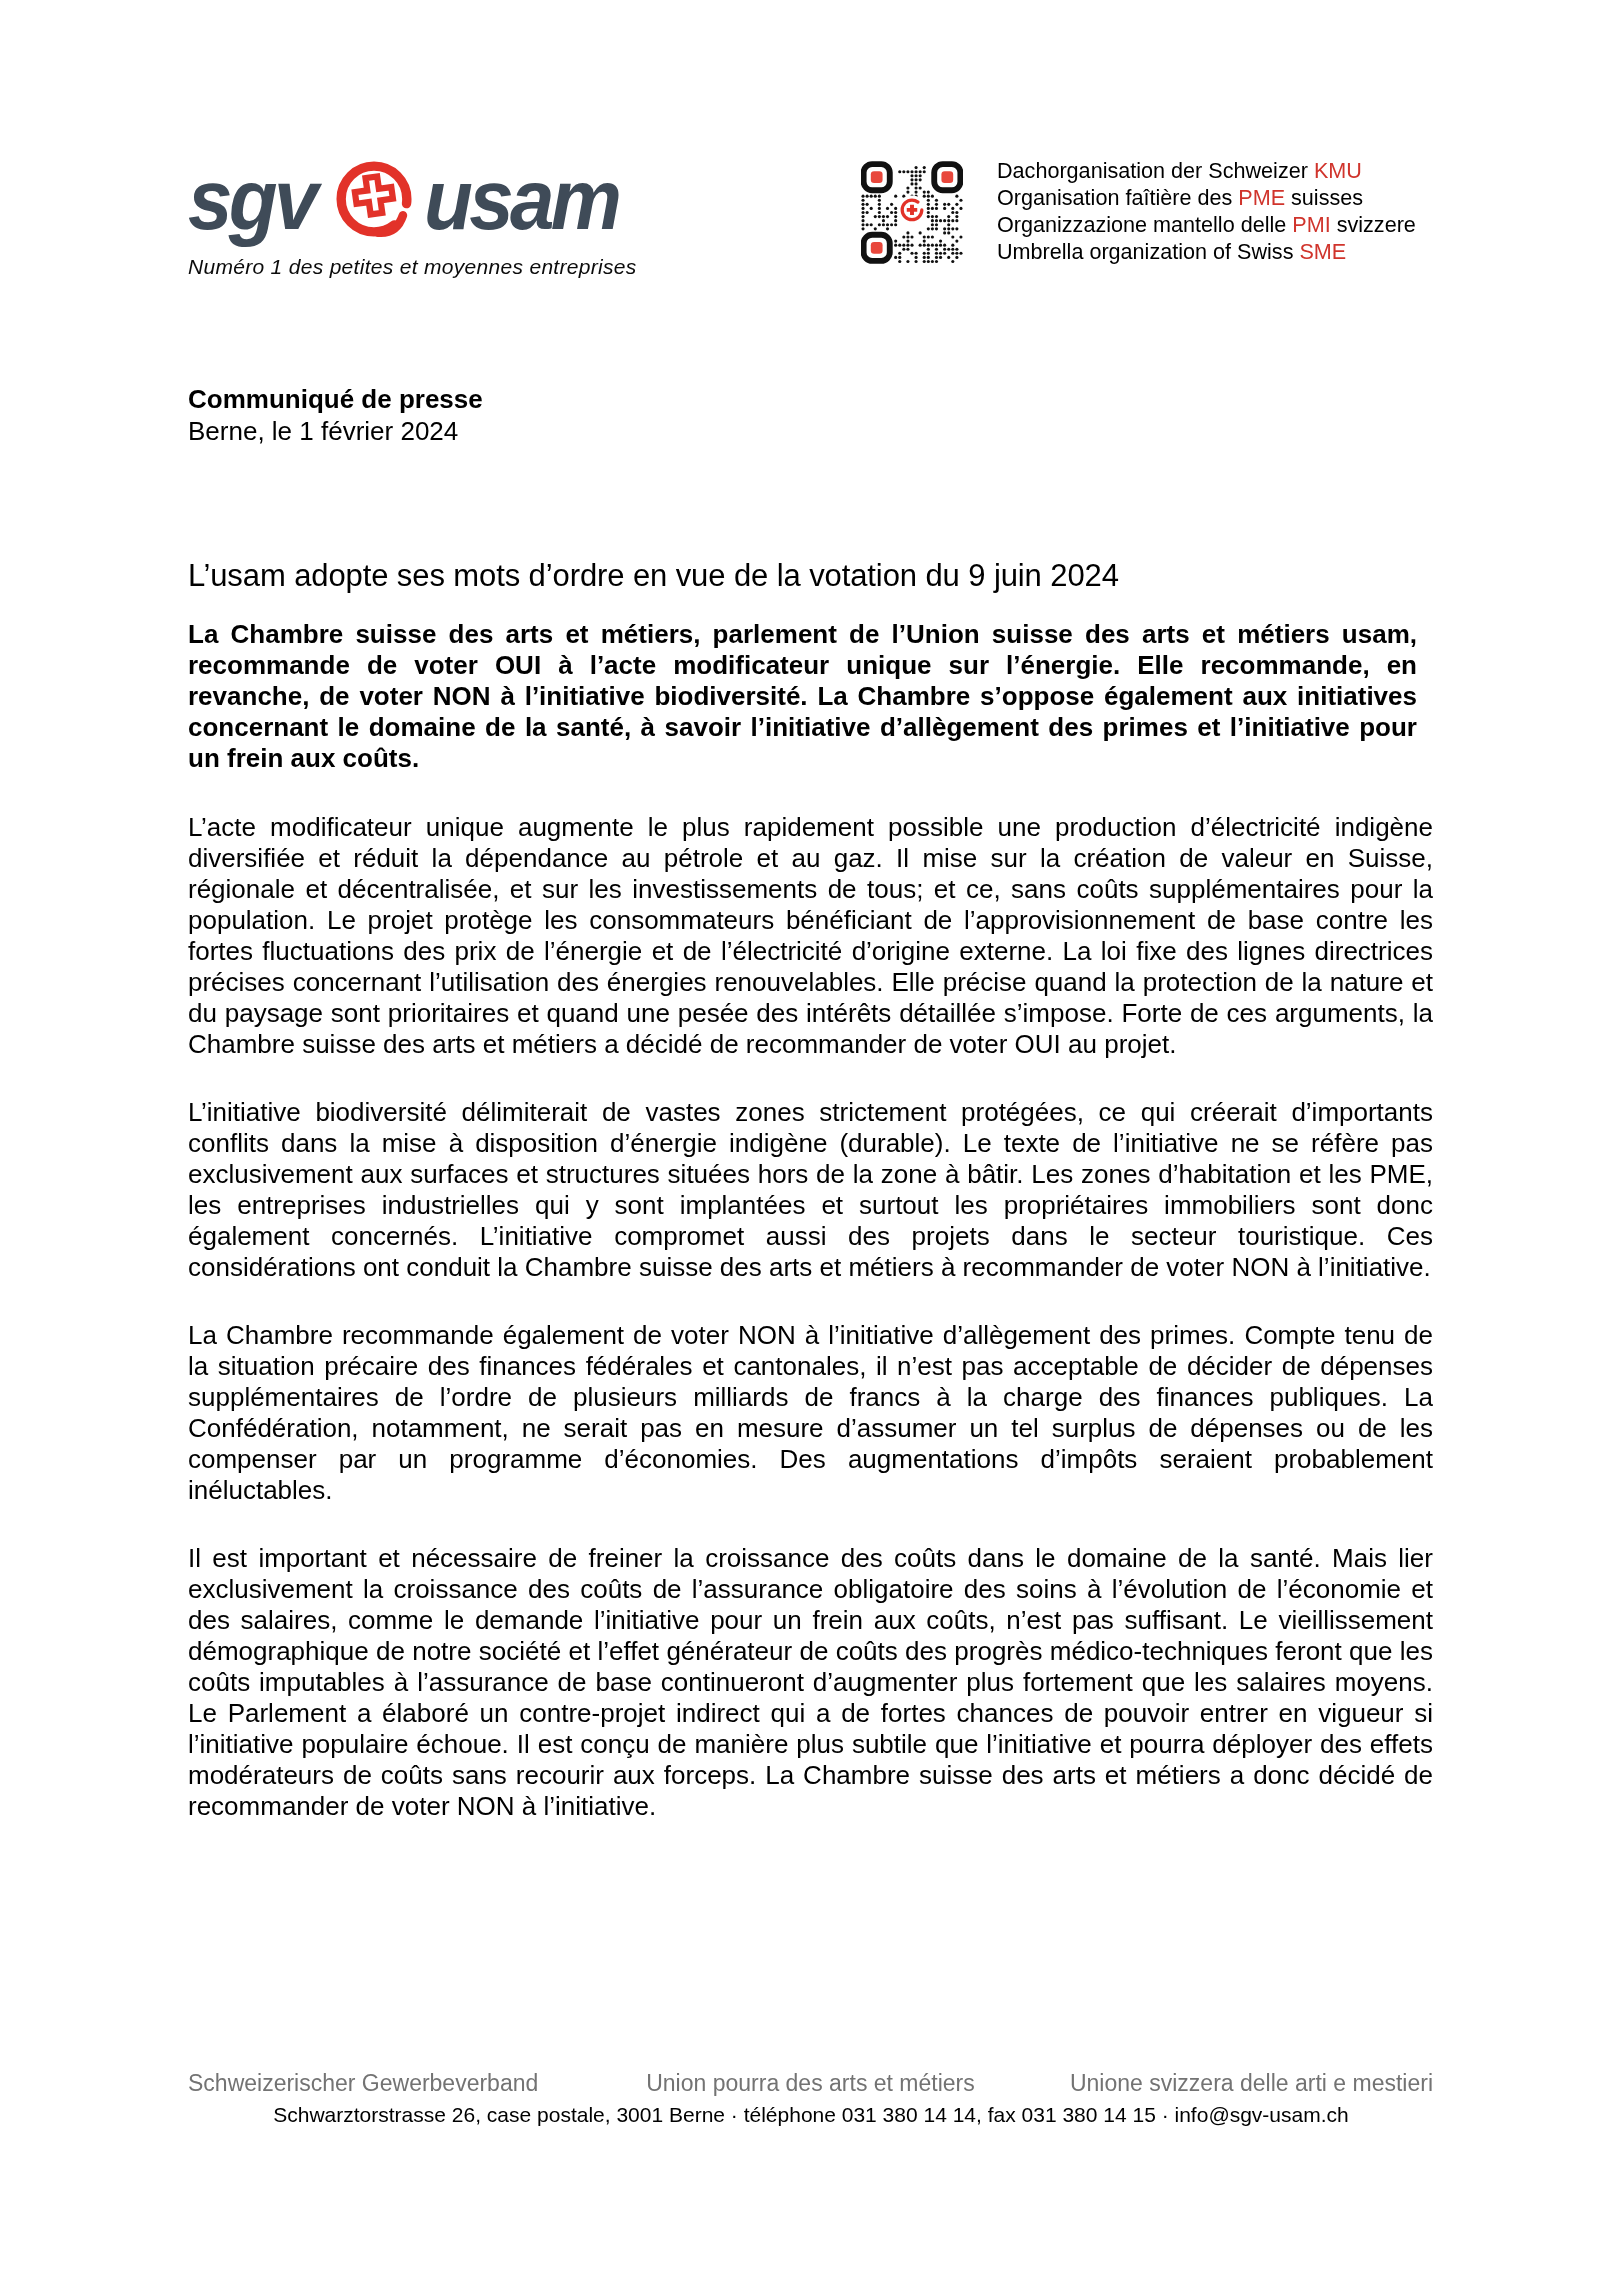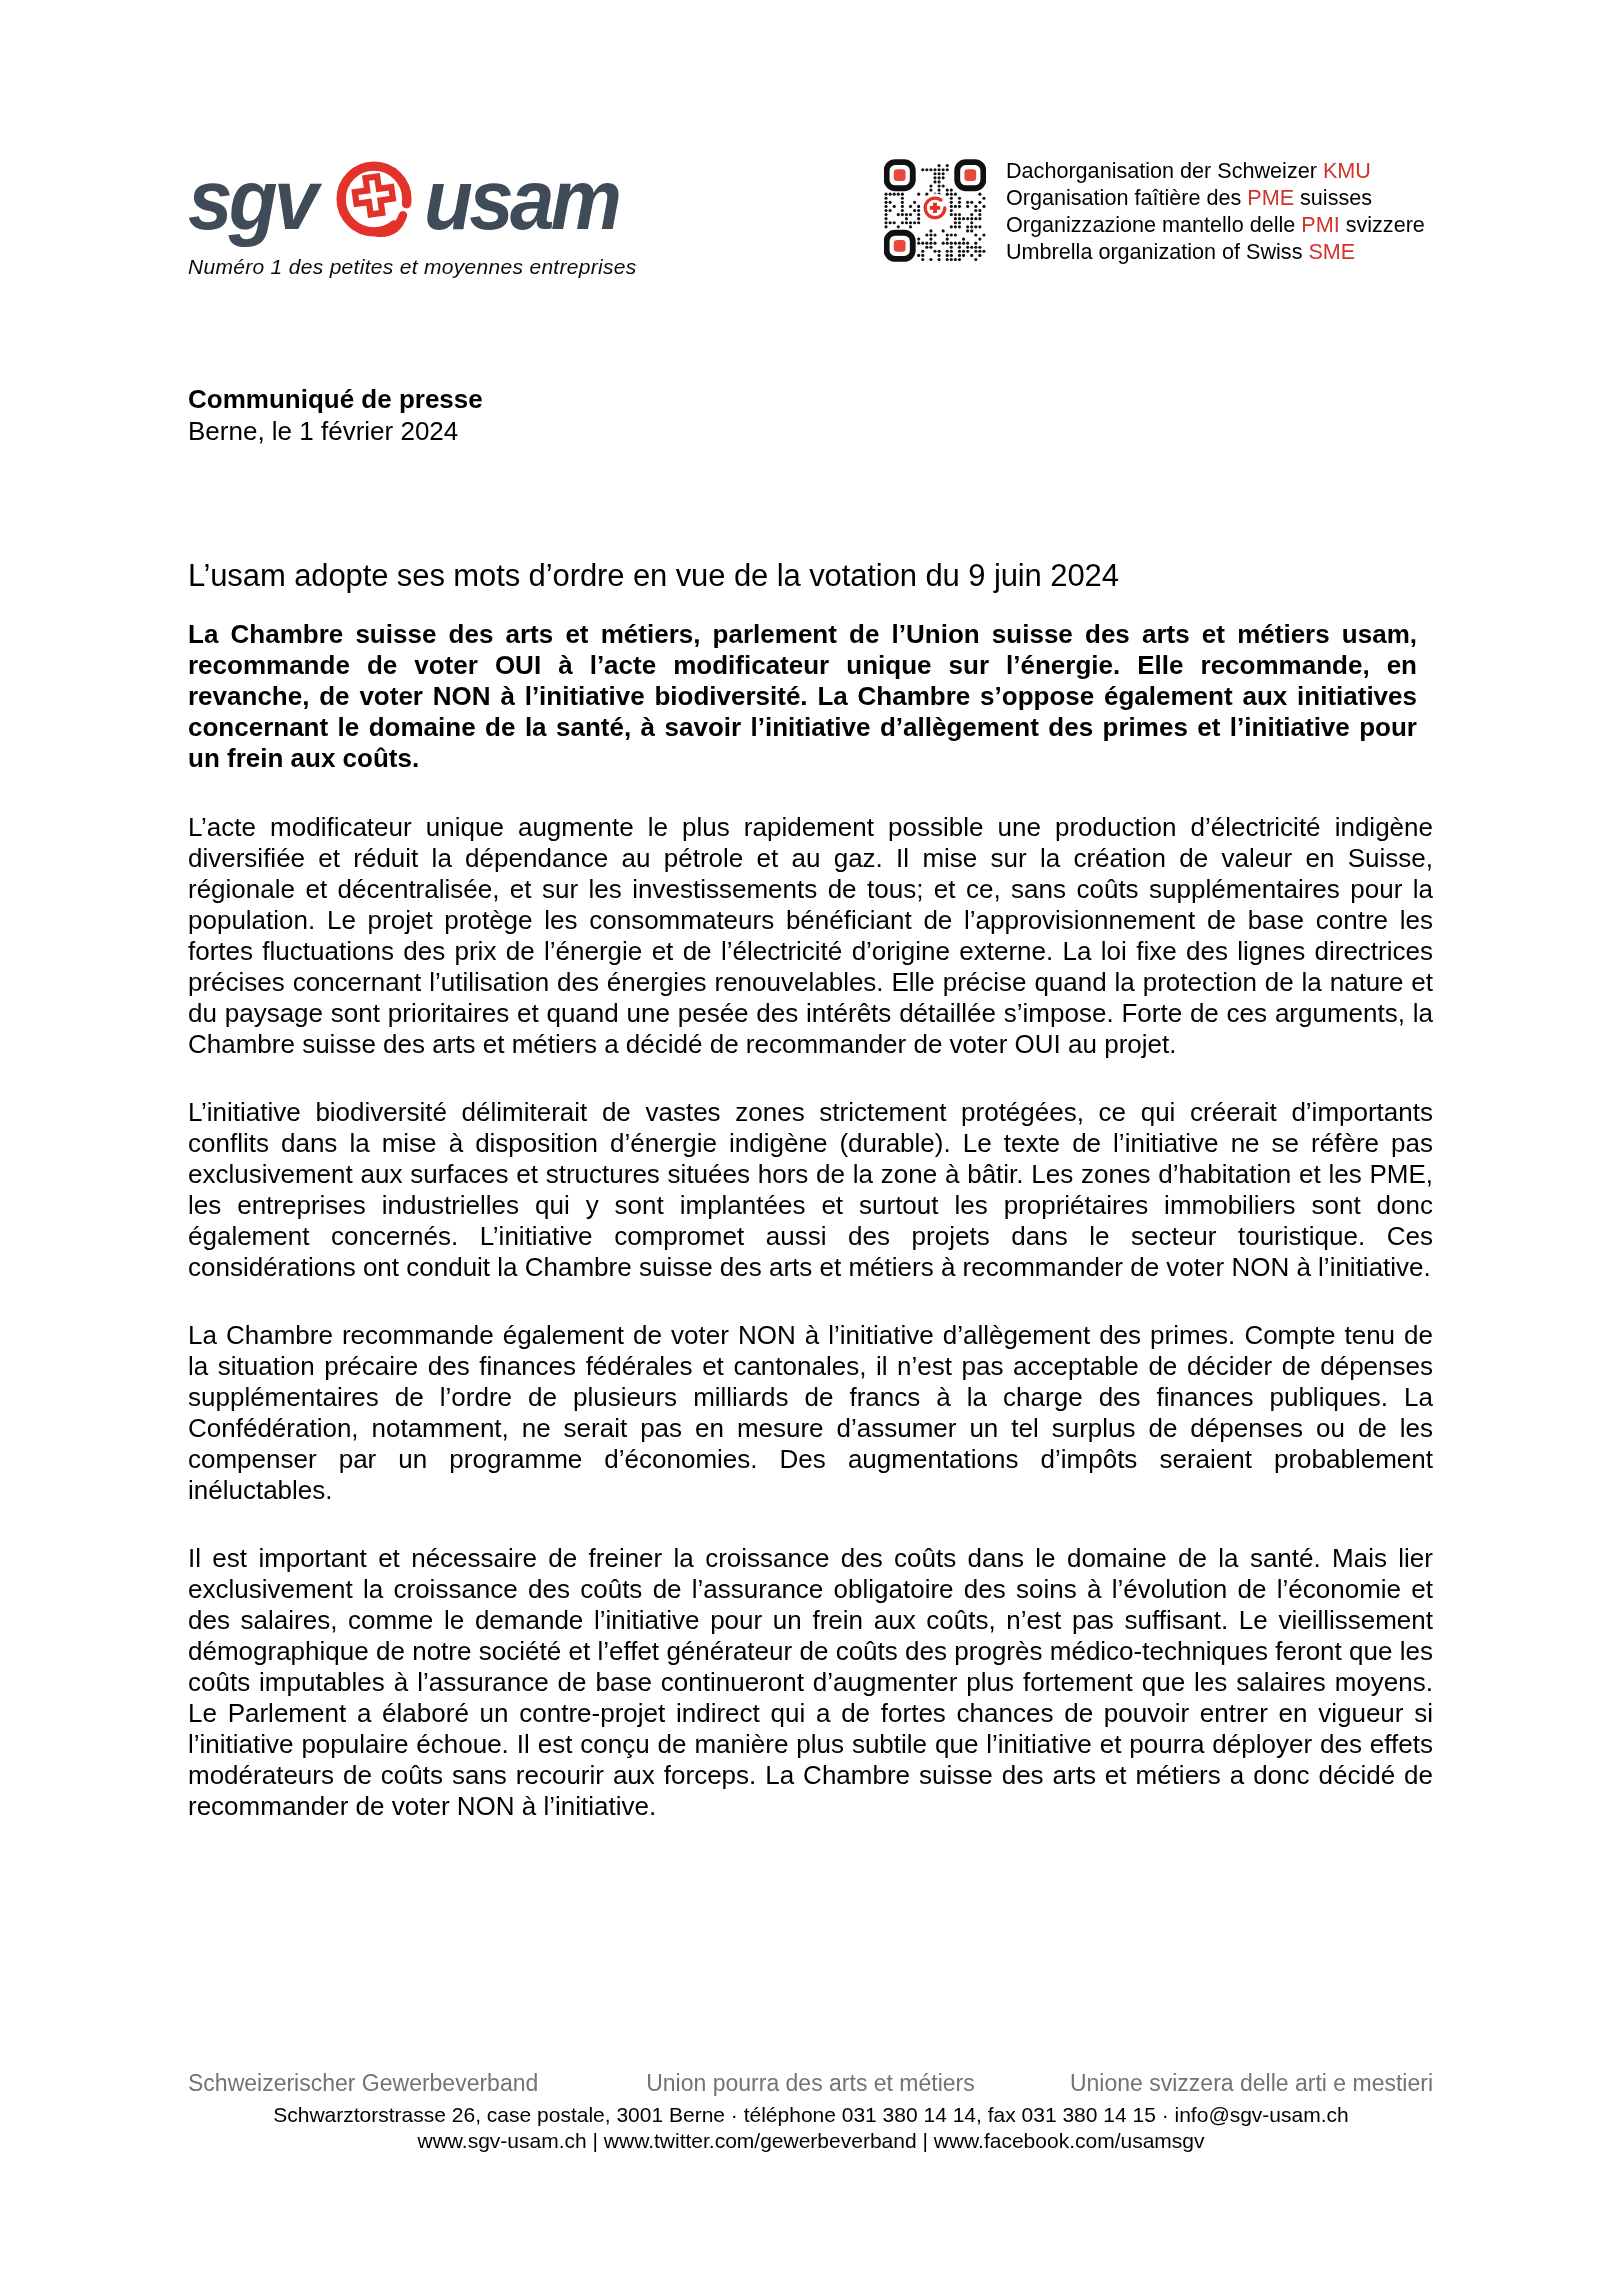--- a/index.html
+++ b/index.html
@@ -16,21 +16,21 @@
   .logo-line{display:flex;align-items:center;gap:6.5px;}
   .logo-word{
     font-style:italic;font-weight:700;font-size:85px;line-height:1;
     letter-spacing:-3.9px;color:#3f4b58;transform:scaleX(.94);transform-origin:left center;
   }
   .logo-mark{width:86px;height:86px;flex:0 0 auto;margin:0 1.3px;}
   .logo-tagline{
     margin-top:13px;font-style:italic;font-size:21px;color:#0b0b0b;letter-spacing:0.3px;
   }
   
-  .qr-block{position:absolute;left:884px;top:156px;display:flex;gap:20px;align-items:center;}
+  .qr-block{position:absolute;left:861px;top:156px;display:flex;gap:34px;align-items:flex-end;}
   .qr-svg{width:102px;height:105px;flex:0 0 auto;}
   .org-lines{padding-top:0.7px;}
   .org-line{font-size:21.6px;line-height:27px;color:#000;white-space:nowrap;}
   .org-line .accent{color:#d0342c;}
   
   .doc-head{position:absolute;left:188px;top:383px;font-size:26px;line-height:32px;}
   .doc-type{font-weight:700;}
   
   .title{
     position:absolute;left:188px;top:558px;width:1245px;margin:0;
@@ -308,16 +308,15 @@
         <p class="body-par">Il est important et nécessaire de freiner la croissance des coûts dans le domaine de la santé. Mais lier exclusivement la croissance des coûts de l’assurance obligatoire des soins à l’évolution de l’économie et des salaires, comme le demande l’initiative pour un frein aux coûts, n’est pas suffisant. Le vieillissement démographique de notre société et l’effet générateur de coûts des progrès médico-techniques feront que les coûts imputables à l’assurance de base continueront d’augmenter plus fortement que les salaires moyens. Le Parlement a élaboré un contre-projet indirect qui a de fortes chances de pouvoir entrer en vigueur si l’initiative populaire échoue. Il est conçu de manière plus subtile que l’initiative et pourra déployer des effets modérateurs de coûts sans recourir aux forceps. La Chambre suisse des arts et métiers a donc décidé de recommander de voter NON à l’initiative.</p>
       </div>
   </div>
 
   <div class="footer-orgs">
       <span class="org-left">Schweizerischer Gewerbeverband</span>
       <span class="org-center">Union pourra des arts et métiers</span>
       <span class="org-right">Unione svizzera delle arti e mestieri</span>
     </div>
   <div class="footer-address">Schwarztorstrasse 26, case postale, 3001 Berne · téléphone 031 380 14 14, fax 031 380 14 15 · info@sgv-usam.ch</div>
-  <div class="footer-web">www.sgv-usam.ch | www.twitter.com/gewerbeverband | www.facebook.com/usamsgv</div>
 
 </div>
 
 
 </body></html>

